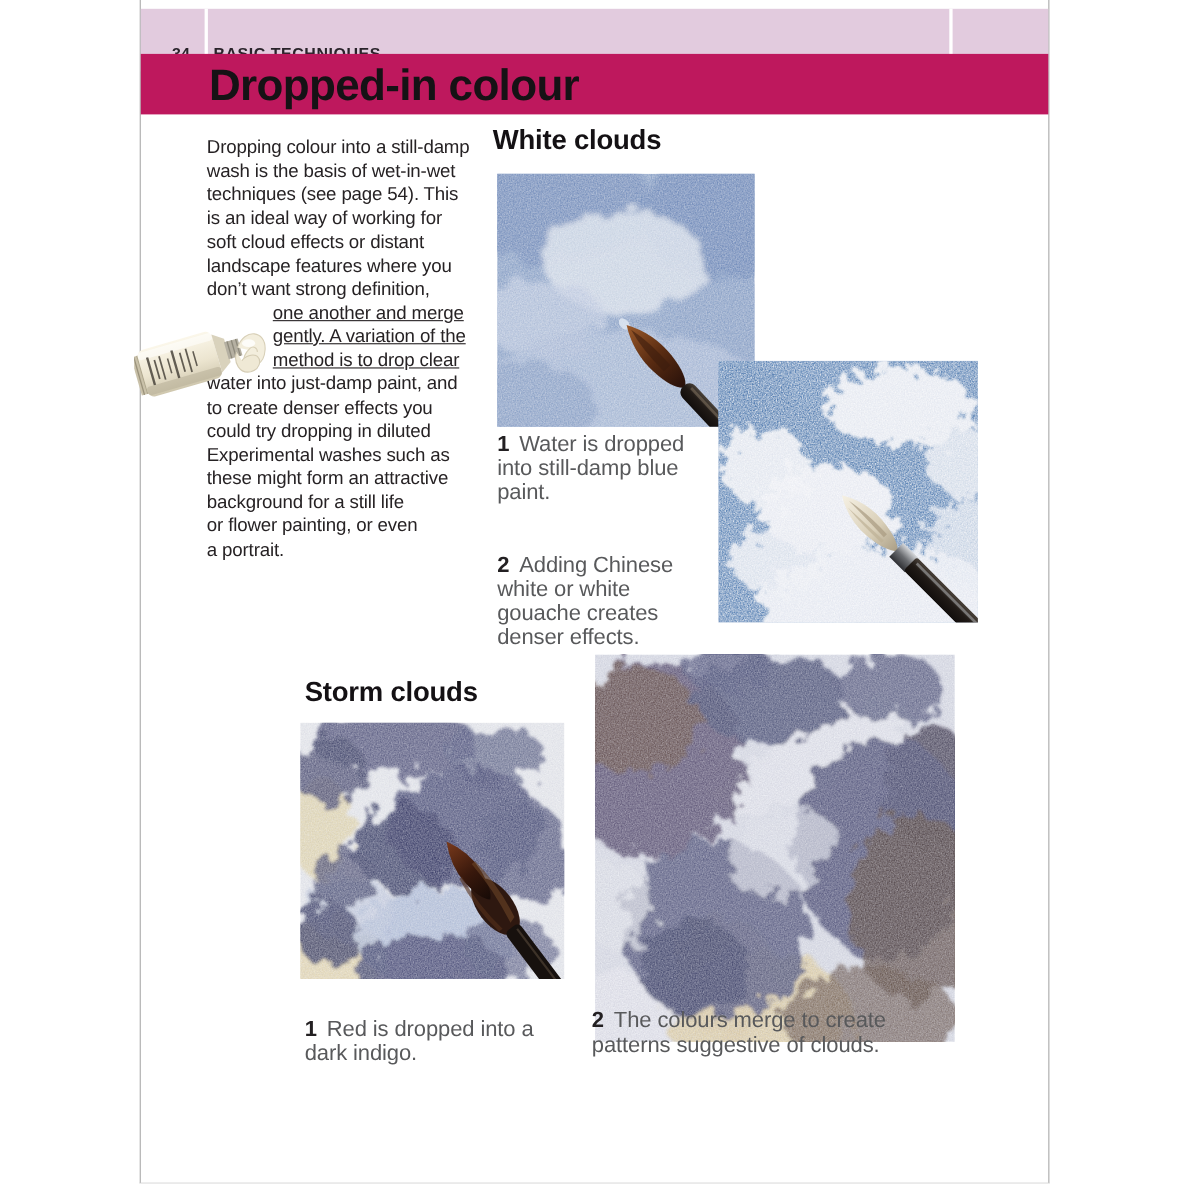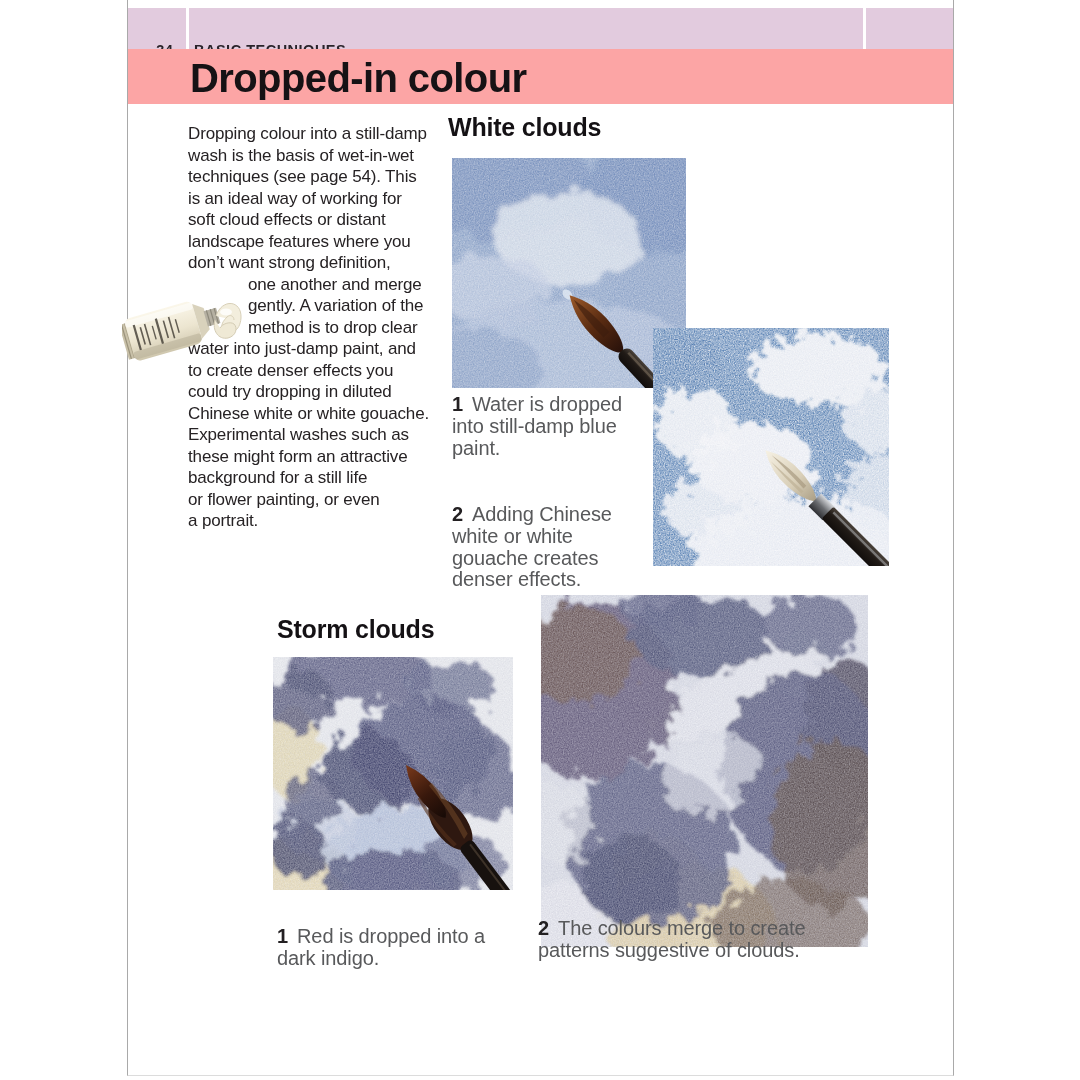--- a/index.html
+++ b/index.html
@@ -25,34 +25,34 @@
   .hb-divider{position:absolute;top:0;bottom:0;width:3px;background:#ffffff;}
   .hb-divider.d1{left:58px;}
   .hb-divider.d2{left:735px;}
   .hb-section{
     position:absolute;left:66px;top:0;height:100%;
     display:flex;align-items:flex-end;padding-bottom:7px;box-sizing:border-box;
     font-size:14.5px;font-weight:bold;letter-spacing:.5px;color:#29232a;
   }
   .title-band{
     position:absolute;left:128px;top:49px;width:825px;height:55px;
-    background:#fca5a5;
+    background:#be185d;
   }
   .page-title{
     position:absolute;left:62px;bottom:3px;
     font-size:40px;font-weight:bold;letter-spacing:-.6px;color:#161215;
     white-space:nowrap;
   }
   .intro{
     position:absolute;left:188px;top:123px;width:252px;
     font-size:17px;line-height:21.5px;letter-spacing:-.15px;color:#262224;
   }
   .intro .ln{white-space:nowrap;}
   .intro .ind1{margin-left:16px;}
-  .intro .ind2{margin-left:60px;}
+  .intro .ind2{margin-left:60px;text-decoration:underline;}
   .sec-heading{
     position:absolute;font-size:25px;font-weight:bold;
     letter-spacing:-.2px;color:#141114;white-space:nowrap;
   }
   #wc-heading{left:448px;top:113px;}
   #sc-heading{left:277px;top:615px;}
   .caption{
     position:absolute;font-size:20px;line-height:21.8px;
     letter-spacing:-.1px;color:#58595b;
   }
@@ -150,21 +150,20 @@
   <div class="ln">is an ideal way of working for</div>
   <div class="ln">soft cloud effects or distant</div>
   <div class="ln">landscape features where you</div>
   <div class="ln">don’t want strong definition,</div>
   <div class="ln ind2">one another and merge</div>
   <div class="ln ind2">gently. A variation of the</div>
   <div class="ln ind2">method is to drop clear</div>
   <div class="ln">water into just-damp paint, and</div>
   <div class="ln">to create denser effects you</div>
   <div class="ln">could try dropping in diluted</div>
-  <div class="ln">Chinese white or white gouache.</div>
   <div class="ln">Experimental washes such as</div>
   <div class="ln">these might form an attractive</div>
   <div class="ln">background for a still life</div>
   <div class="ln">or flower painting, or even</div>
   <div class="ln">a portrait.</div>
 </div>
 
 <svg id="tube-photo" class="photo" width="120" height="92" viewBox="0 0 120 92">
   <g transform="rotate(-16 52 50)">
     <rect x="0" y="32" width="8" height="36" fill="#c9c1a9"></rect>

